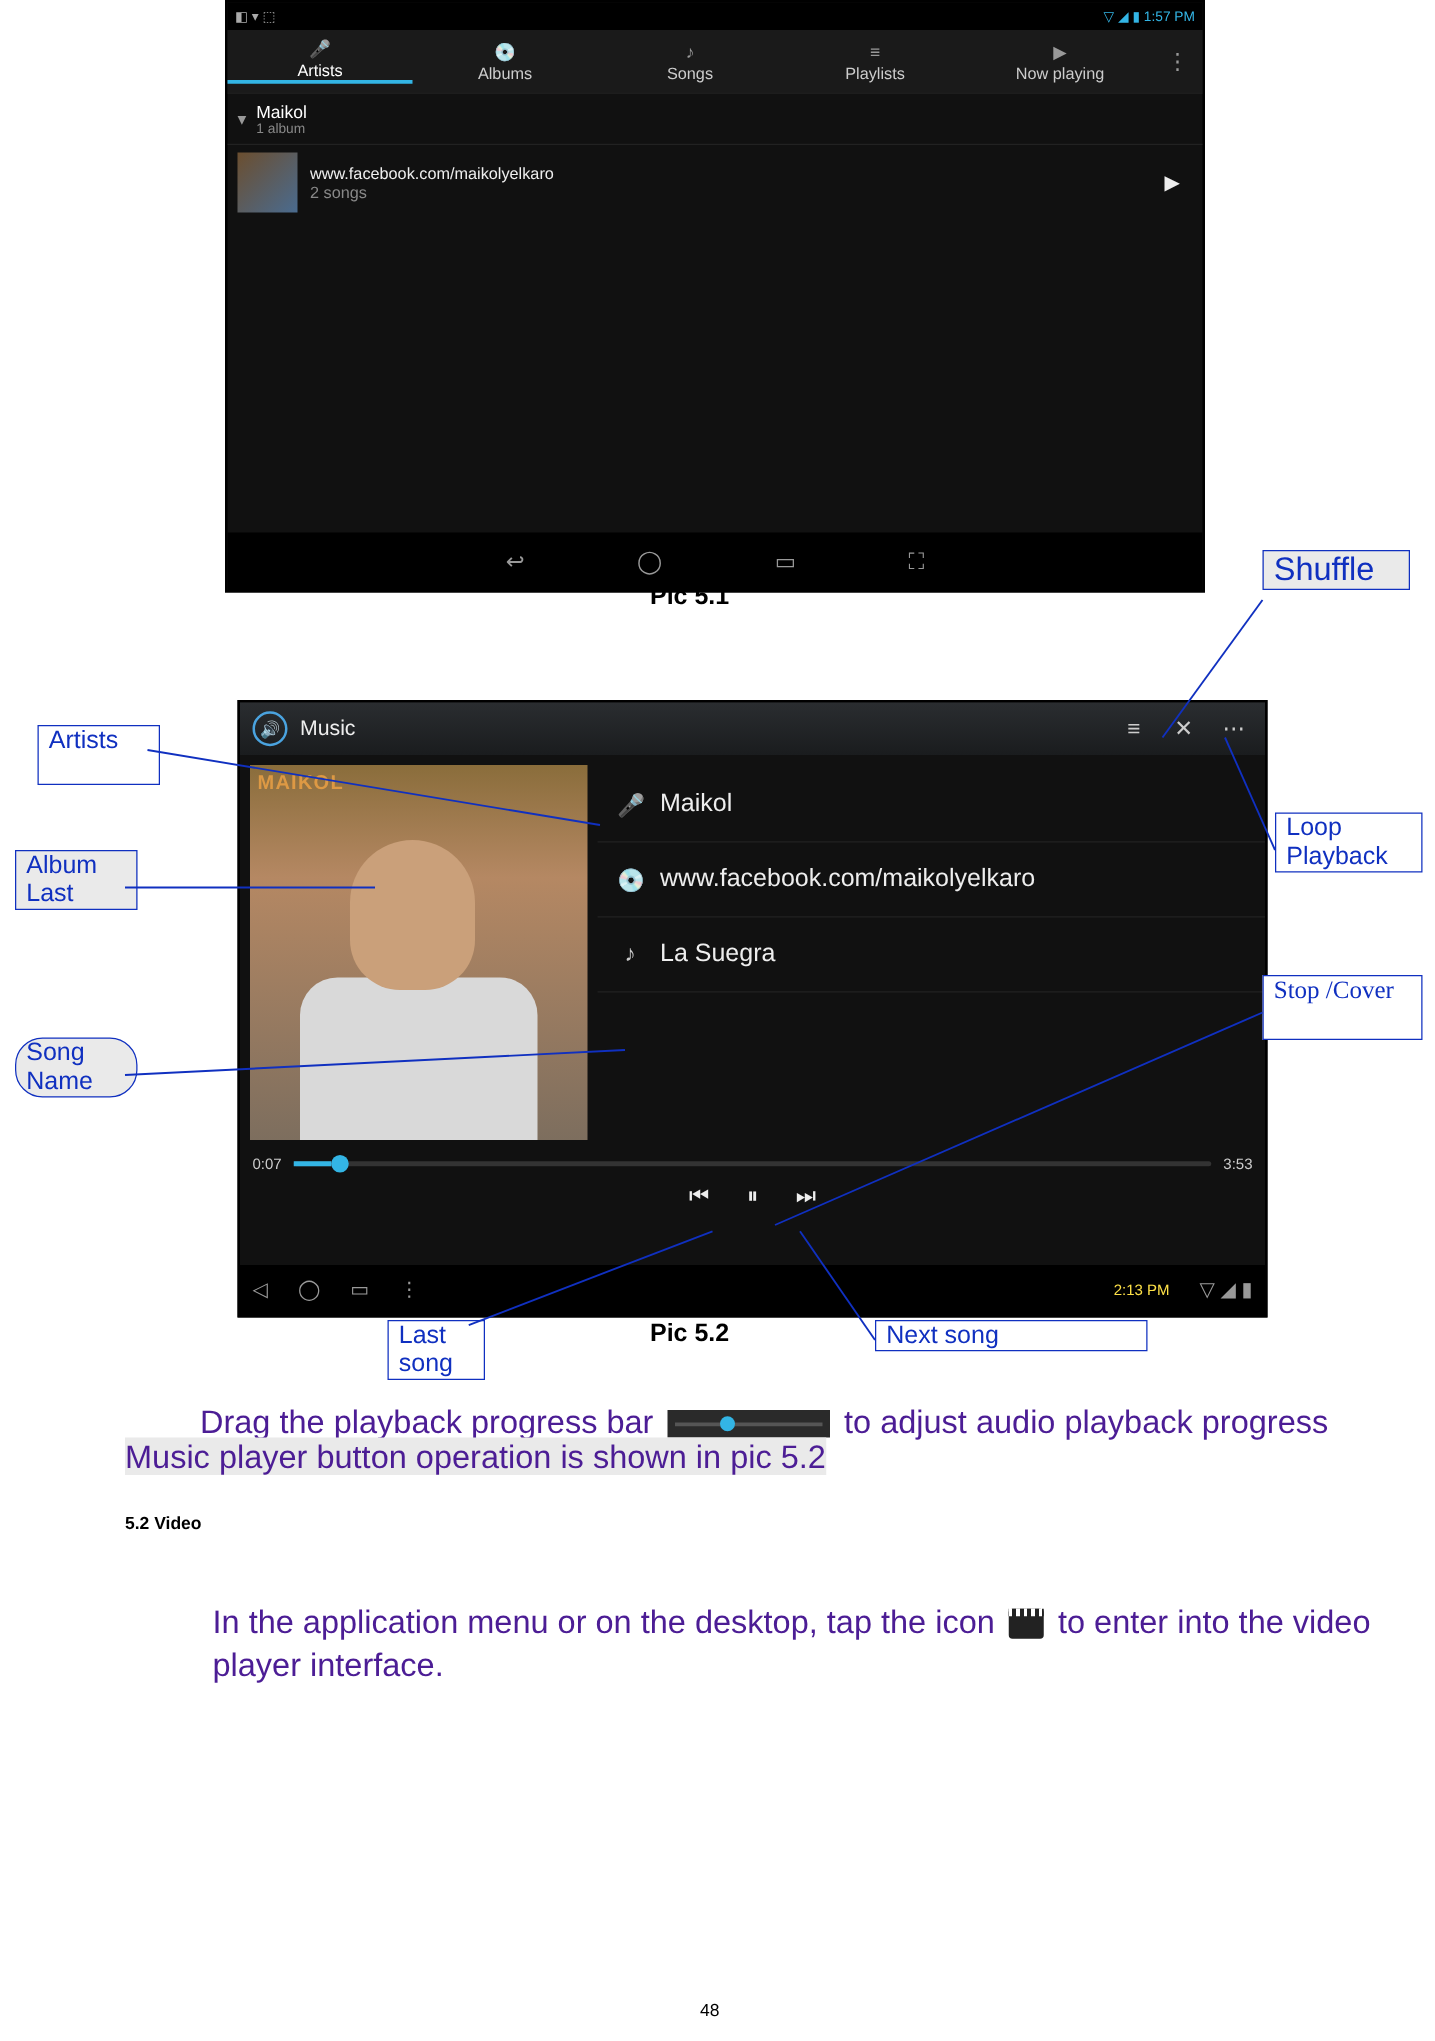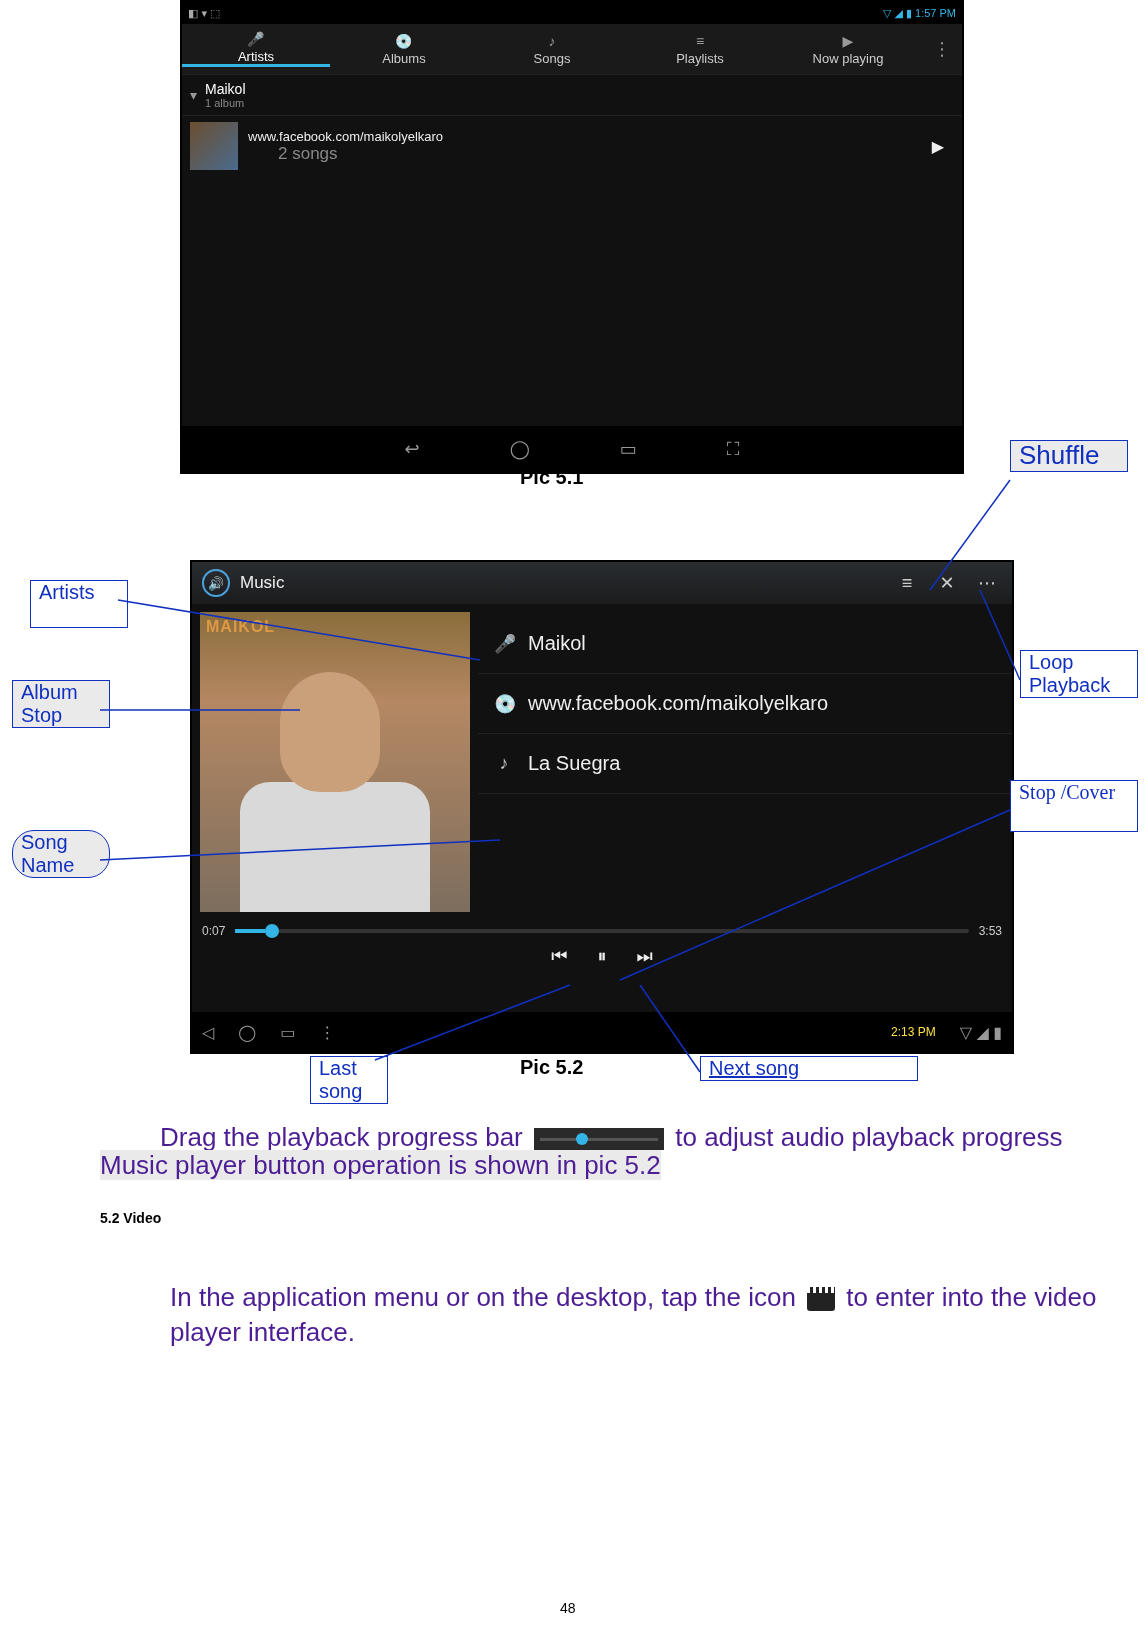--- a/index.html
+++ b/index.html
@@ -44,21 +44,21 @@
   .shot1 .row-artist .arrow { color:#999; font-size:14px; }
   .shot1 .row-artist .name { color:#fff; font-size:14px; }
   .shot1 .row-artist .sub { color:#888; font-size:11px; }
   .shot1 .row-album {
     display:flex; align-items:center; padding:6px 8px; gap:10px; border-top:1px solid #222;
   }
   .shot1 .row-album .thumb {
     width:48px; height:48px; background:linear-gradient(135deg,#6b4e2f,#4a6b8f);
   }
   .shot1 .row-album .txts .line1 { color:#eee; font-size:13px; }
-  .shot1 .row-album .txts .line2 { color:#888; font-size:17px;margin-left:30px; }
+  .shot1 .row-album .txts .line2 { color:#888; font-size:13px; }
   .shot1 .row-album .play { margin-left:auto; color:#eee; font-size:16px; padding-right:10px;}
   .shot1 .navbar {
     position:absolute; left:0; right:0; bottom:0; height:46px; background:#000;
     display:flex; justify-content:center; gap:90px; align-items:center; color:#999; font-size:18px;
   }
 
   .caption { position:absolute; font-weight:bold; font-size:20px; }
   .cap1 { left:520px; top:466px; }
   .cap2 { left:520px; top:1056px; }
 
@@ -259,26 +259,26 @@
       <span>⋮</span>
       <div class="spacer"></div>
       <span class="clock">2:13 PM</span>
       <span>▽ ◢ ▮</span>
     </div>
   </div>
   <div class="caption cap2">Pic 5.2</div>
 
   <div class="callout big grayfill" style="left:1010px; top:440px; width:100px;">Shuffle</div>
   <div class="callout" style="left:30px; top:580px; width:80px; height:46px;">Artists</div>
-  <div class="callout grayfill" style="left:12px; top:680px; width:80px;">Album Stop</div>
+  <div class="callout grayfill" style="left:12px; top:680px; width:80px;">Album Last</div>
   <div class="callout grayfill" style="left:12px; top:830px; width:80px;border-radius:22px;">Song Name</div>
   <div class="callout" style="left:1020px; top:650px; width:100px;">Loop Playback</div>
   <div class="callout" style="left:1010px; top:780px; width:110px; height:50px; font-family:'Times New Roman',serif;">Stop /Cover</div>
   <div class="callout" style="left:310px; top:1056px; width:60px;">Last song</div>
-  <div class="callout" style="left:700px; top:1056px; width:200px;text-decoration:underline;">Next song</div>
+  <div class="callout" style="left:700px; top:1056px; width:200px;">Next song</div>
 
   <svg class="lines">
     <line x1="1010" y1="480" x2="930" y2="590"></line>
     <line x1="118" y1="600" x2="480" y2="660"></line>
     <line x1="100" y1="710" x2="300" y2="710"></line>
     <line x1="100" y1="860" x2="500" y2="840"></line>
     <line x1="1020" y1="680" x2="980" y2="590"></line>
     <line x1="1010" y1="810" x2="620" y2="980"></line>
     <line x1="375" y1="1060" x2="570" y2="985"></line>
     <line x1="700" y1="1072" x2="640" y2="985"></line>

